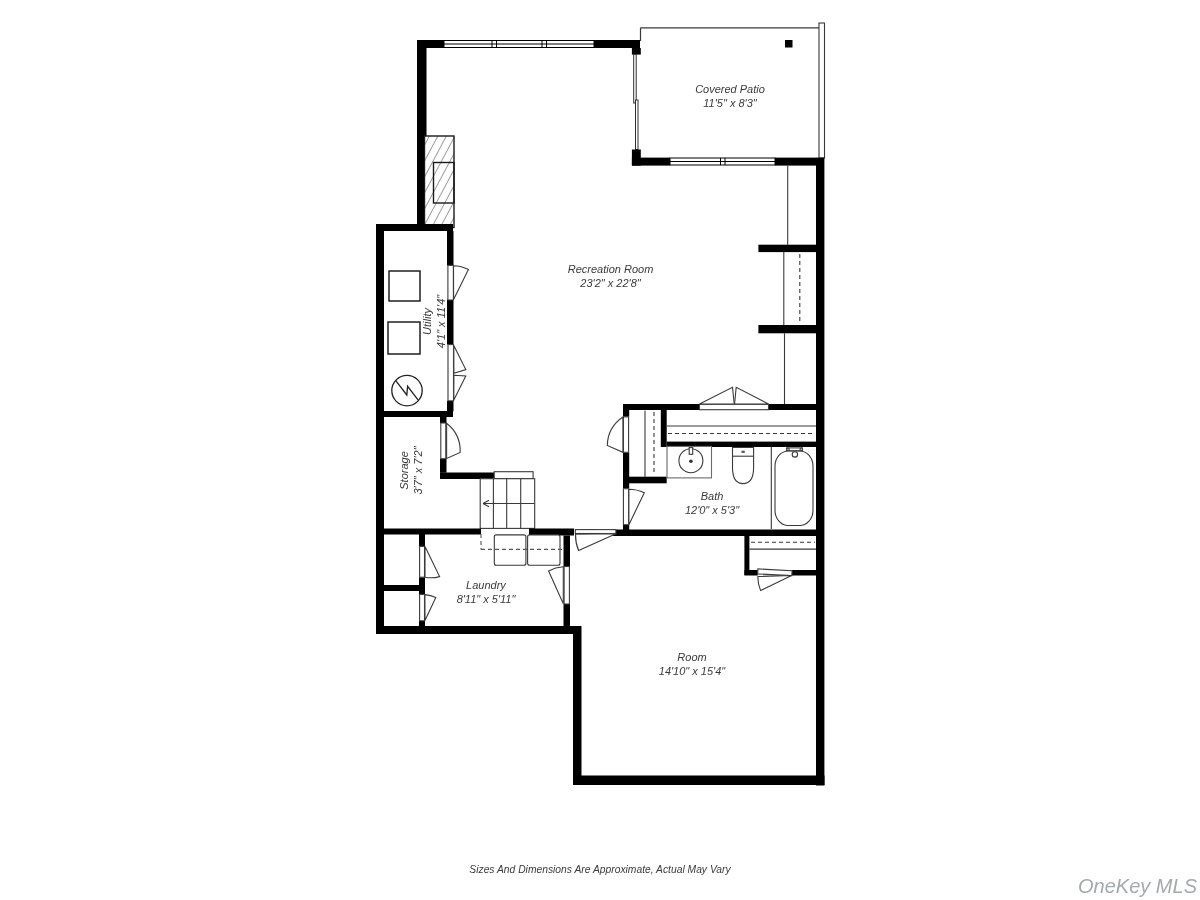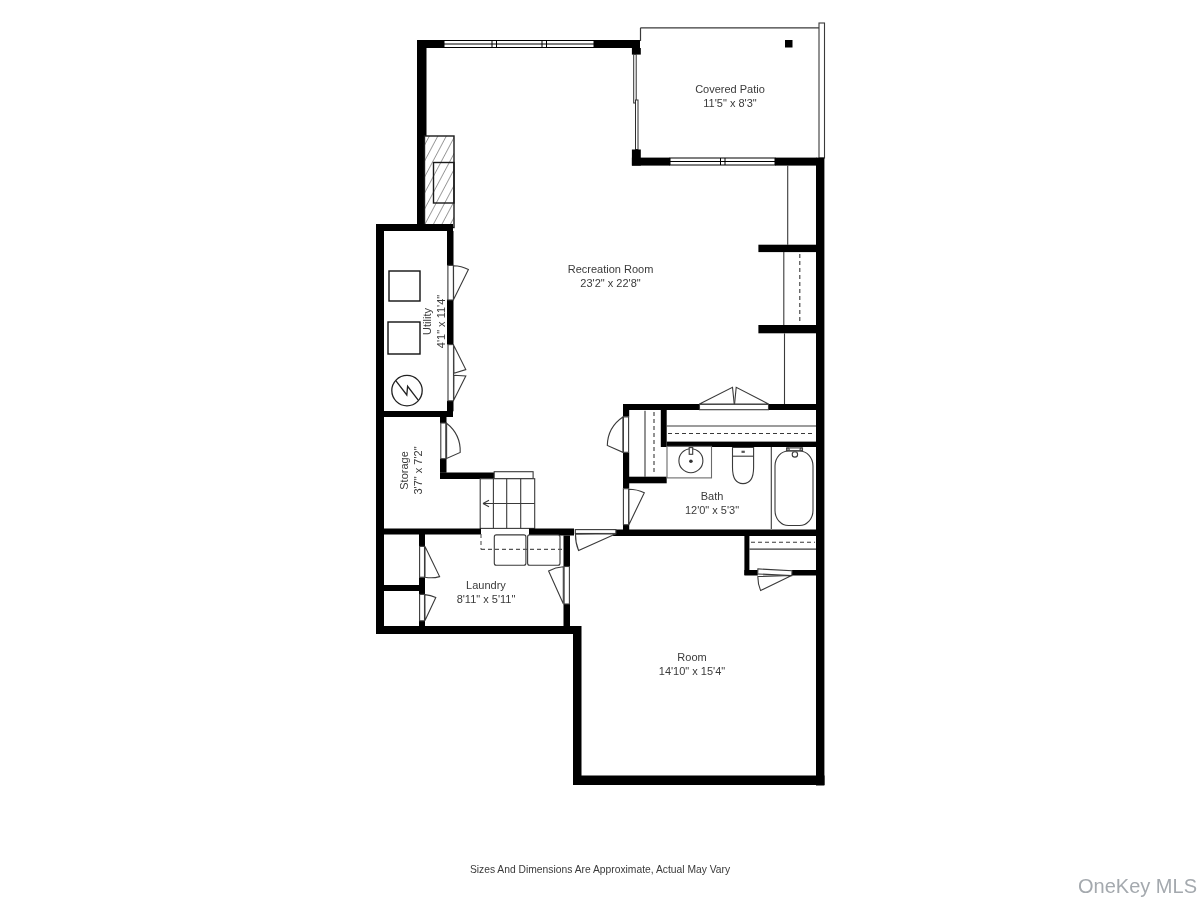--- a/index.html
+++ b/index.html
@@ -1,16 +1,16 @@
 <!DOCTYPE html>
 <html><head>
 <meta charset="utf-8">
 <style>
   html,body{margin:0;padding:0;background:#ffffff;}
-  .wrap{width:1020px;height:900px;position:relative;font-family:"Liberation Sans", sans-serif;}
+  .wrap{width:1020px;height:900px;position:relative;font-family:"Liberation Sans", sans-serif;font-style:italic;}
   text{font-family:"Liberation Sans", sans-serif;fill:#3a3a3a;}
 </style>
 </head>
 <body>
 <div class="wrap">
 <svg width="1200" height="900" viewBox="0 0 1200 900">
 <rect x="0" y="0" width="1200" height="900" fill="#ffffff"></rect>
 
 <rect x="417" y="40" width="223" height="8" fill="#000"></rect>
 

